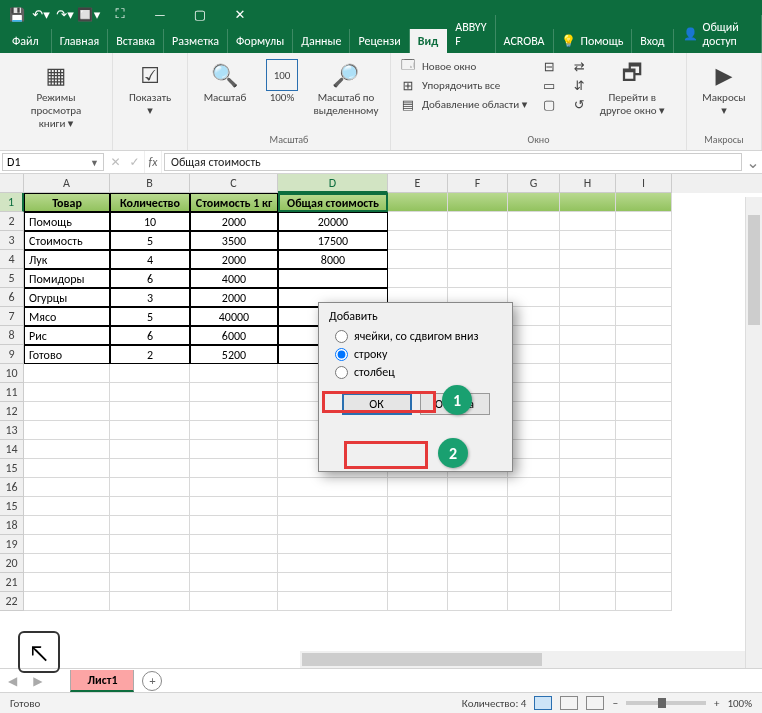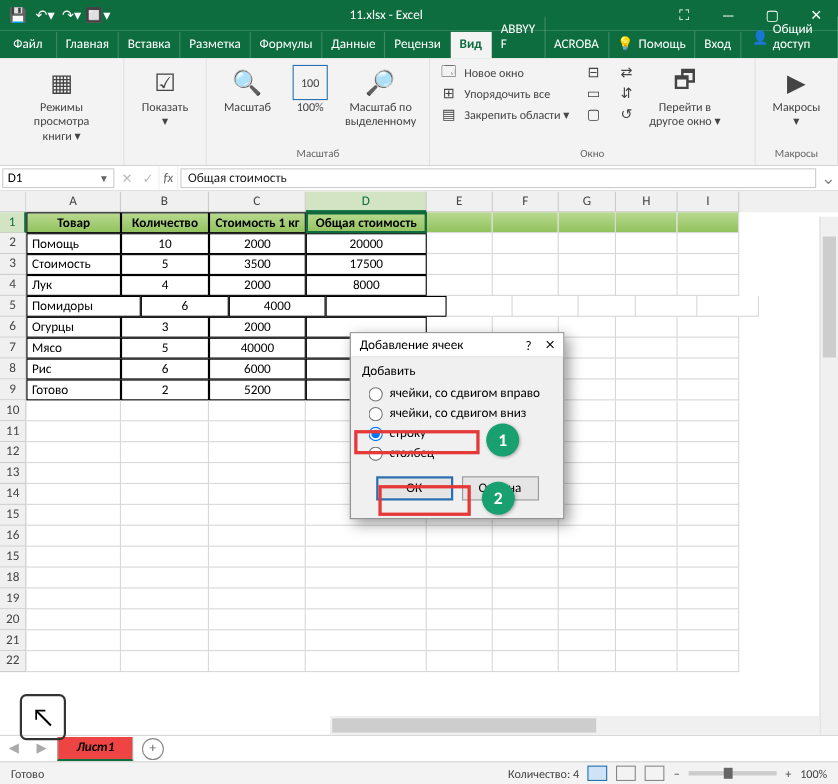--- a/index.html
+++ b/index.html
@@ -53,21 +53,21 @@
 .thead .cell { background: linear-gradient(#b8d98f,#92c25e); border: 1px solid #000; color:#000; font-weight:bold; text-align:center; }
 .datarow .cell { border: 1px solid #000; text-align:center; }
 .datarow .cell:first-child { text-align:left; }
 .colhead.sel { background:#d2e4c3; color:#0d6d3e; border-bottom:2px solid #0d6d3e;}
 .rowhead.sel { background:#d2e4c3; color:#0d6d3e; border-right:2px solid #0d6d3e;}
 .selection { position:absolute; border:2px solid #0d6d3e; pointer-events:none; z-index:5;}
 
 
 .sheettabs { position: absolute; left:0; right:0; bottom: 21px; height: 24px; background:#fff; border-top:1px solid #d4d4d4; display:flex; align-items:center; font-size:12px; }
 .sheettabs .nav { color:#aaa; padding: 0 8px; }
-.sheettab { border: 1px solid #aaa; border-top:none; padding:3px 16px; background:#ef4444; position:relative; margin-left:2px;font-style:italic;}
+.sheettab { border: 1px solid #aaa; border-top:none; padding:3px 16px; background:#fca5a5; position:relative; margin-left:20px;}
 .sheettab.active { border-bottom:2px solid #0d6d3e; font-weight:bold; }
 .addsheet { width:20px; height:20px; border:1px solid #888; border-radius:50%; display:flex; align-items:center; justify-content:center; margin-left:8px; color:#666;}
 
 
 .statusbar { position:absolute; left:0; right:0; bottom:0; height:21px; background:#f3f3f3; border-top:1px solid #d4d4d4; display:flex; align-items:center; font-size:11px; color:#444; padding: 0 10px; justify-content:space-between; }
 .statusbar .right { display:flex; align-items:center; gap:8px; }
 .viewbtn { width:18px; height:14px; border:1px solid #888; }
 .viewbtn.active { background:#cde4f7; border-color:#2a6fb0;}
 .zoomslider { width:80px; height:4px; background:#ccc; position:relative; }
 .zoomslider:before { content:""; position:absolute; left:40%; top:-3px; width:8px; height:10px; background:#666; }
@@ -102,21 +102,20 @@
 </head>
 <body>
 
 <div class="titlebar">
   <div class="qat">
     <div class="qat-btn">💾</div>
     <div class="qat-btn">↶▾</div>
     <div class="qat-btn">↷▾</div>
     <div class="qat-btn">🔲▾</div>
   </div>
-  <div class="title">11.xlsx - Excel</div>
   <div class="wincontrols">
     <div class="winbtn">⛶</div>
     <div class="winbtn">—</div>
     <div class="winbtn">▢</div>
     <div class="winbtn">✕</div>
   </div>
 </div>
 
 <div class="tabrow">
   <div class="tab file">Файл</div>
@@ -186,21 +185,21 @@
         <div class="smallbtn">
             <span class="icon">🗔</span>
             <span>Новое окно</span>
           </div>
         <div class="smallbtn">
             <span class="icon">⊞</span>
             <span>Упорядочить все</span>
           </div>
         <div class="smallbtn">
             <span class="icon">▤</span>
-            <span>Закрепить области ▾</span>
+            <span>Добавление области ▾</span>
           </div>
       </div>
       <div class="smallbtns" style="padding-left:4px">
         <div class="smallbtn">
             <span class="icon">⊟</span>
           </div>
         <div class="smallbtn">
             <span class="icon">▭</span>
           </div>
         <div class="smallbtn">
@@ -328,21 +327,21 @@
         <div class="cell" style="width: 80px;">4</div>
         <div class="cell" style="width: 88px;">2000</div>
         <div class="cell" style="width: 110px;">8000</div>
         <div class="cell" style="width: 60px; border-top: none; border-right: 1px solid rgb(216, 216, 216); border-bottom: 1px solid rgb(216, 216, 216); border-left: none; border-image: initial;"></div>
         <div class="cell" style="width: 60px; border-top: none; border-right: 1px solid rgb(216, 216, 216); border-bottom: 1px solid rgb(216, 216, 216); border-left: none; border-image: initial;"></div>
         <div class="cell" style="width: 52px; border-top: none; border-right: 1px solid rgb(216, 216, 216); border-bottom: 1px solid rgb(216, 216, 216); border-left: none; border-image: initial;"></div>
         <div class="cell" style="width: 56px; border-top: none; border-right: 1px solid rgb(216, 216, 216); border-bottom: 1px solid rgb(216, 216, 216); border-left: none; border-image: initial;"></div>
         <div class="cell" style="width: 56px; border-top: none; border-right: 1px solid rgb(216, 216, 216); border-bottom: 1px solid rgb(216, 216, 216); border-left: none; border-image: initial;"></div>
       </div>
       <div class="trow datarow">
-        <div class="cell" style="width: 104px;">Помидоры</div>
+        <div class="cell" style="width: 86px;">Помидоры</div>
         <div class="cell" style="width: 80px;">6</div>
         <div class="cell" style="width: 88px;">4000</div>
         <div class="cell" style="width: 110px;"></div>
         <div class="cell" style="width: 60px; border-top: none; border-right: 1px solid rgb(216, 216, 216); border-bottom: 1px solid rgb(216, 216, 216); border-left: none; border-image: initial;"></div>
         <div class="cell" style="width: 60px; border-top: none; border-right: 1px solid rgb(216, 216, 216); border-bottom: 1px solid rgb(216, 216, 216); border-left: none; border-image: initial;"></div>
         <div class="cell" style="width: 52px; border-top: none; border-right: 1px solid rgb(216, 216, 216); border-bottom: 1px solid rgb(216, 216, 216); border-left: none; border-image: initial;"></div>
         <div class="cell" style="width: 56px; border-top: none; border-right: 1px solid rgb(216, 216, 216); border-bottom: 1px solid rgb(216, 216, 216); border-left: none; border-image: initial;"></div>
         <div class="cell" style="width: 56px; border-top: none; border-right: 1px solid rgb(216, 216, 216); border-bottom: 1px solid rgb(216, 216, 216); border-left: none; border-image: initial;"></div>
       </div>
       <div class="trow datarow">
@@ -534,34 +533,23 @@
       </div>
     </div>
   <div class="selection" id="selection" style="left: 278px; top: 19px; width: 110px; height: 19px;"></div>
 </div>
 
 <div class="scrollbar-v">
     <div class="thumb"></div>
   </div>
 
 <div class="dialog">
-  <div class="dtitle">
-    <span>Добавление ячеек</span>
-    <span>
-      <span style="padding:0 10px;cursor:default">?</span>
-      <span style="font-size:16px">×</span>
-    </span>
-  </div>
   <div class="dbody">
     <fieldset>
       <legend>Добавить</legend>
-      <label class="radioline">
-          <input type="radio" name="r" style="">
-          <span>ячейки, со сдвигом вправо</span>
-        </label>
       <label class="radioline">
           <input type="radio" name="r" style="">
           <span>ячейки, со сдвигом вниз</span>
         </label>
       <label class="radioline">
           <input type="radio" name="r" checked="" style="">
           <span>строку</span>
         </label>
       <label class="radioline">
           <input type="radio" name="r" style="">

